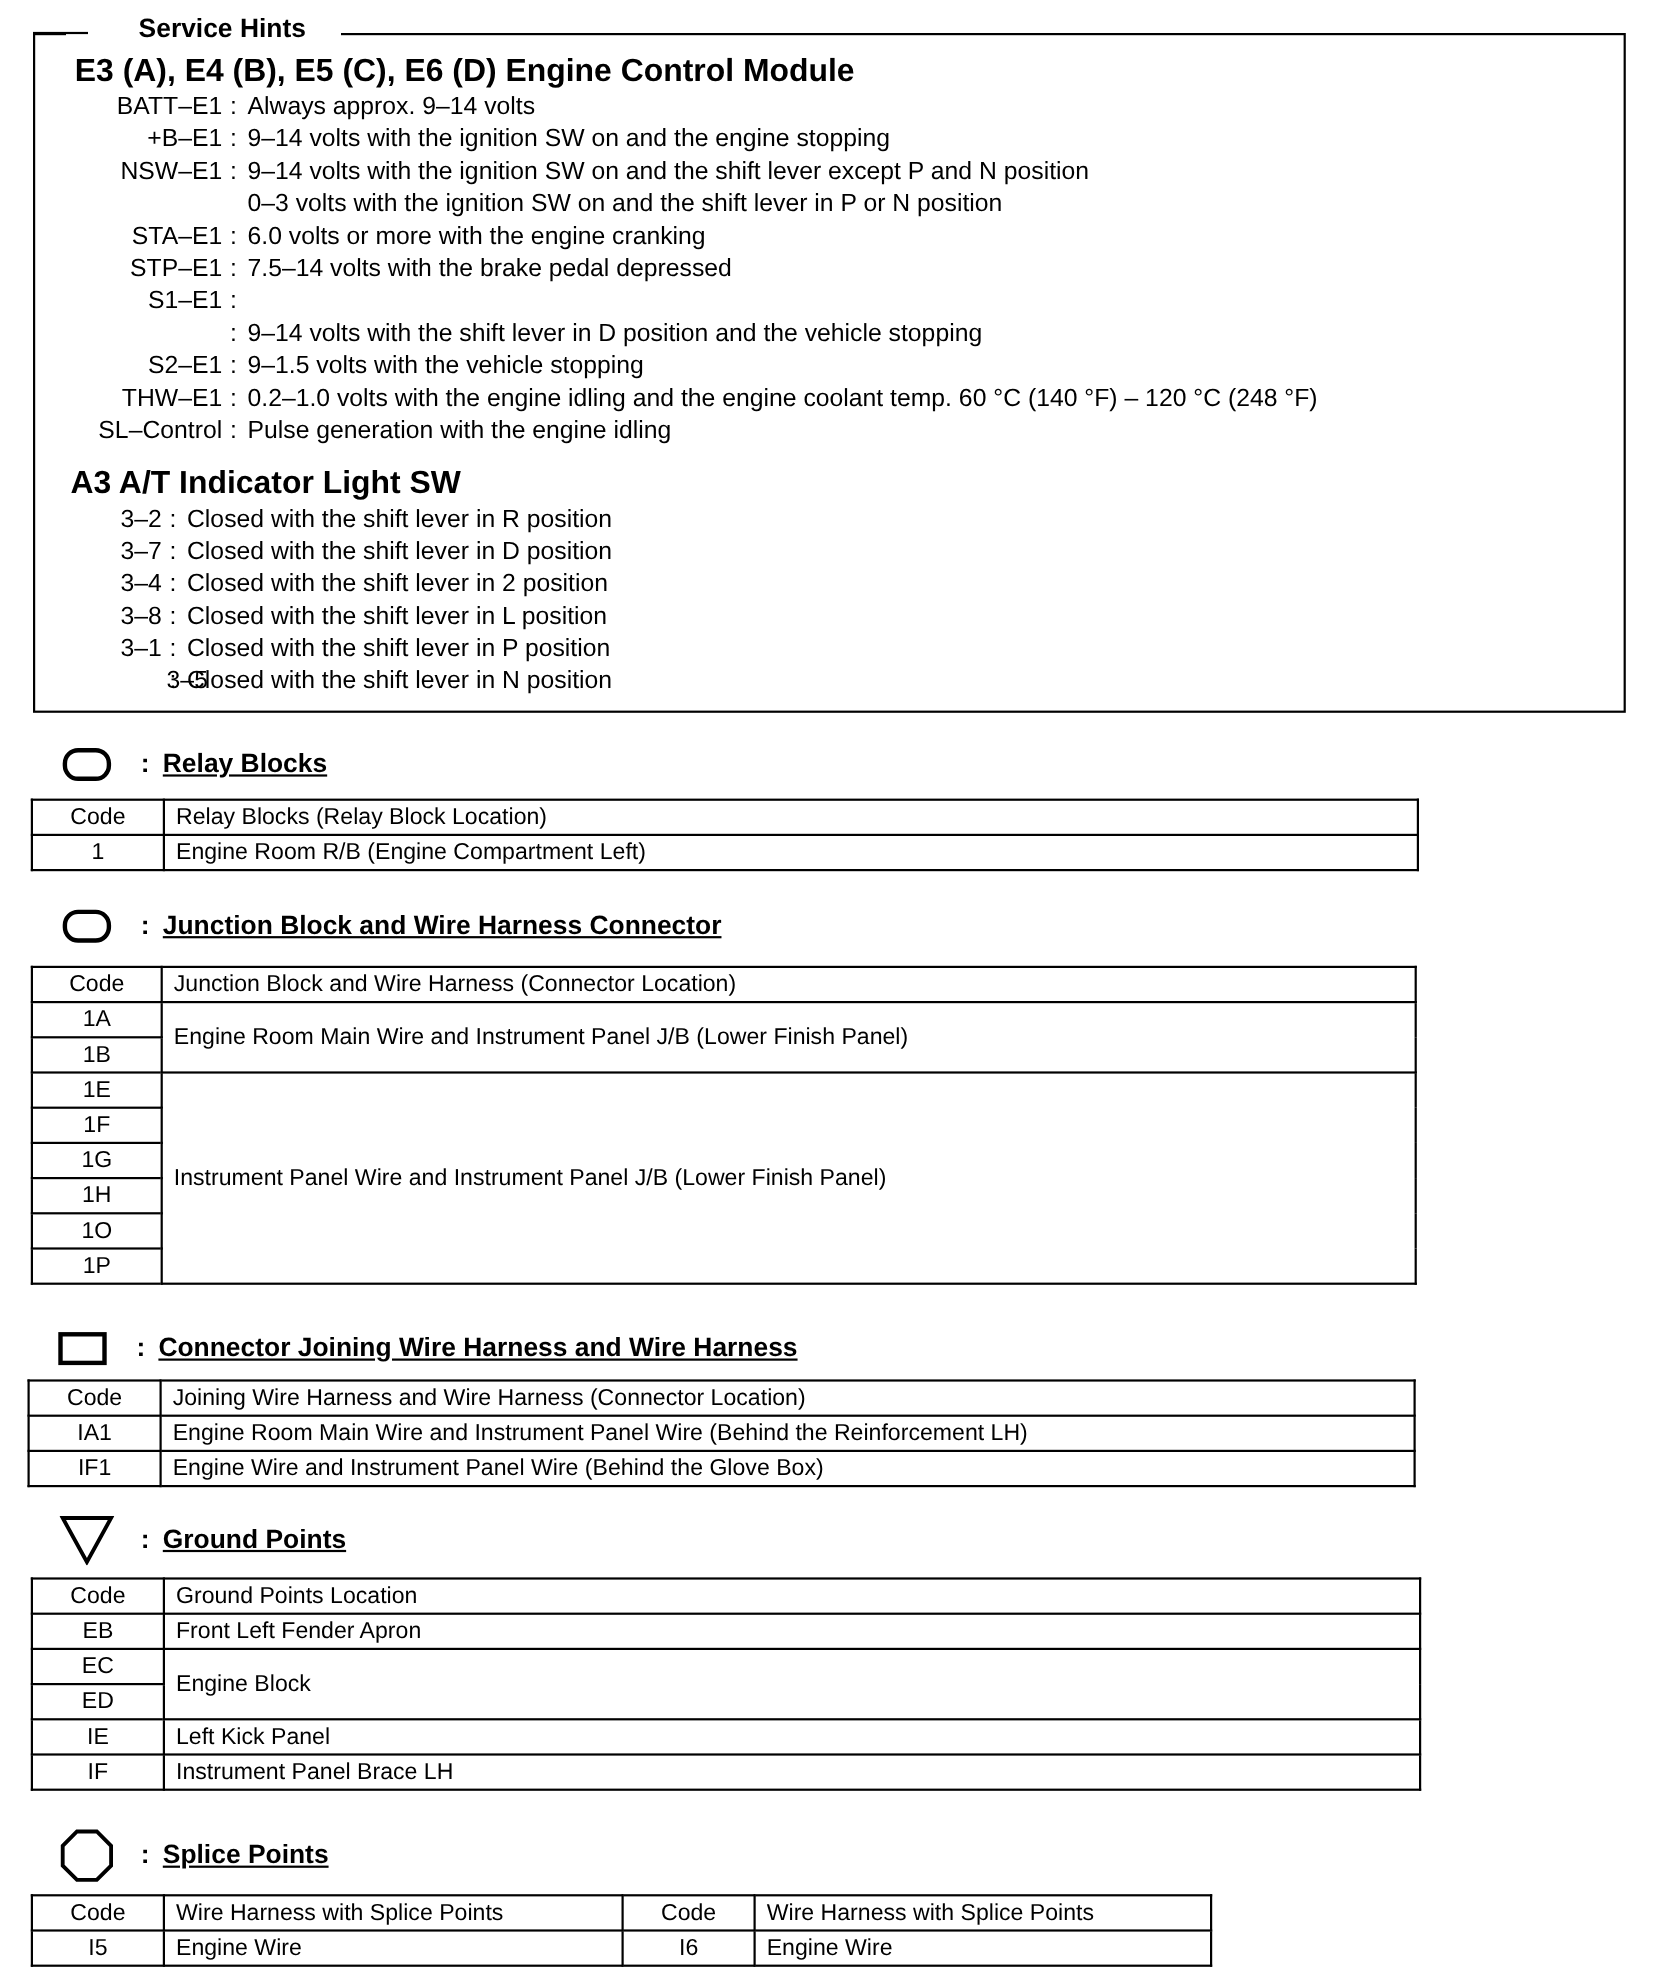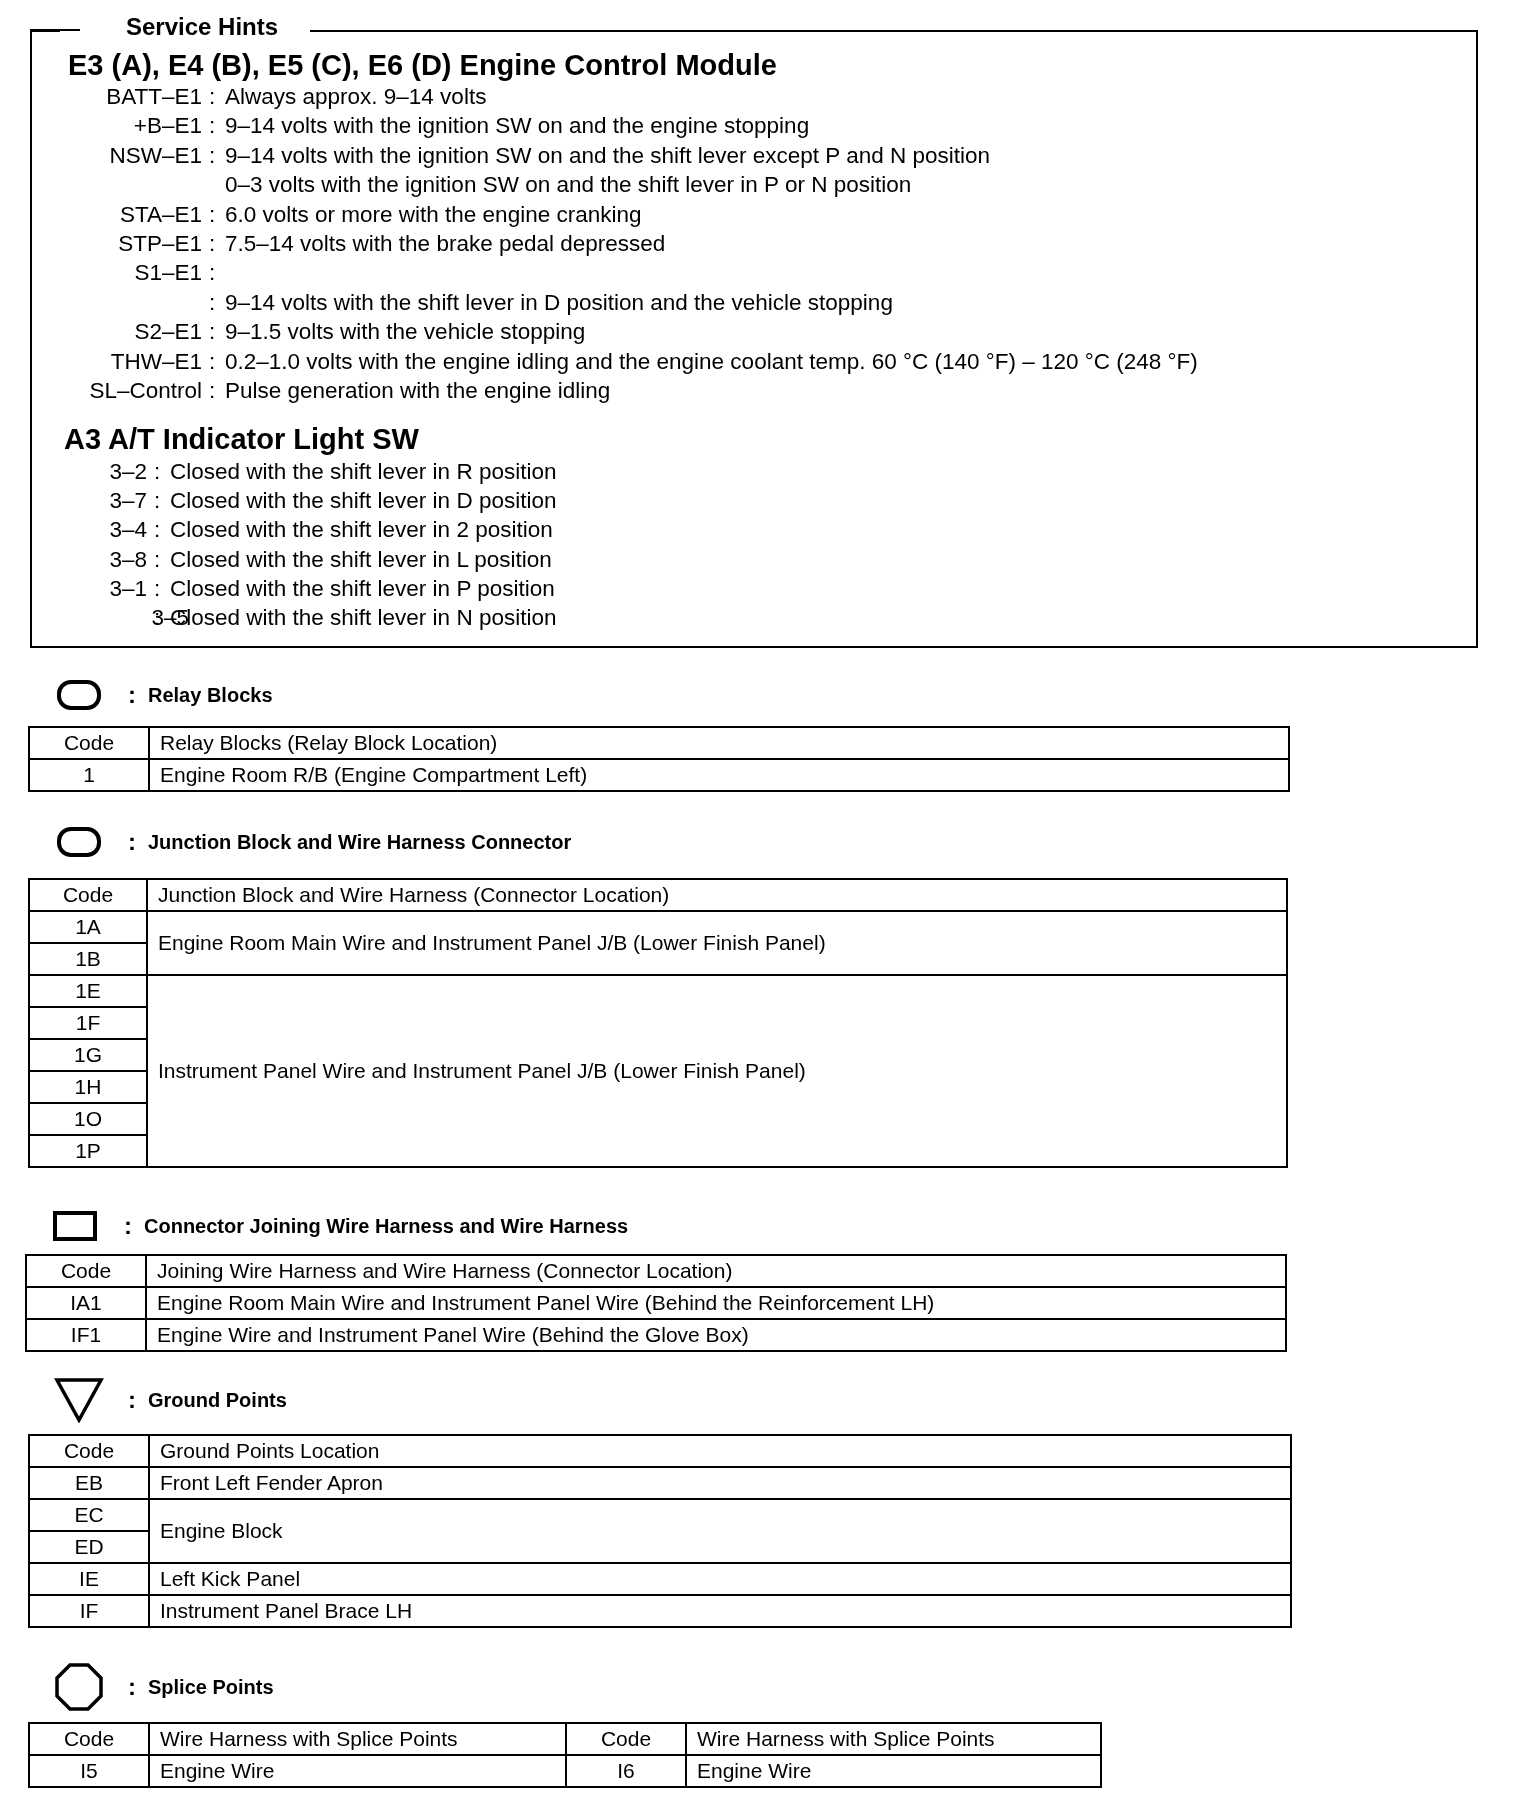--- a/index.html
+++ b/index.html
@@ -30,21 +30,21 @@
   .hint-row .colon { position: absolute; }
   .hint-row .val { position: absolute; }
 
   
   .legend {
     position: absolute; left: 52px; height: 40px; display: flex; align-items: center;
     white-space: nowrap;
   }
   .legend .sym { width: 54px; height: 40px; display: flex; align-items: center; justify-content: center; }
   .legend .sep { font-weight: bold; font-size: 24px; margin-left: 22px; margin-right: 12px; }
-  .legend .title { font-weight: bold; font-size: 20px; }
+  .legend .title { font-weight: bold; font-size: 24px; text-decoration: underline; }
 
   
   table.code-table {
     position: absolute; border-collapse: collapse; table-layout: fixed;
     font-size: 21px;
   }
   table.code-table td {
     border: 2.5px solid #000; padding: 0 10px; height: 30px; line-height: 30px;
     white-space: nowrap; box-sizing: border-box;
   }

